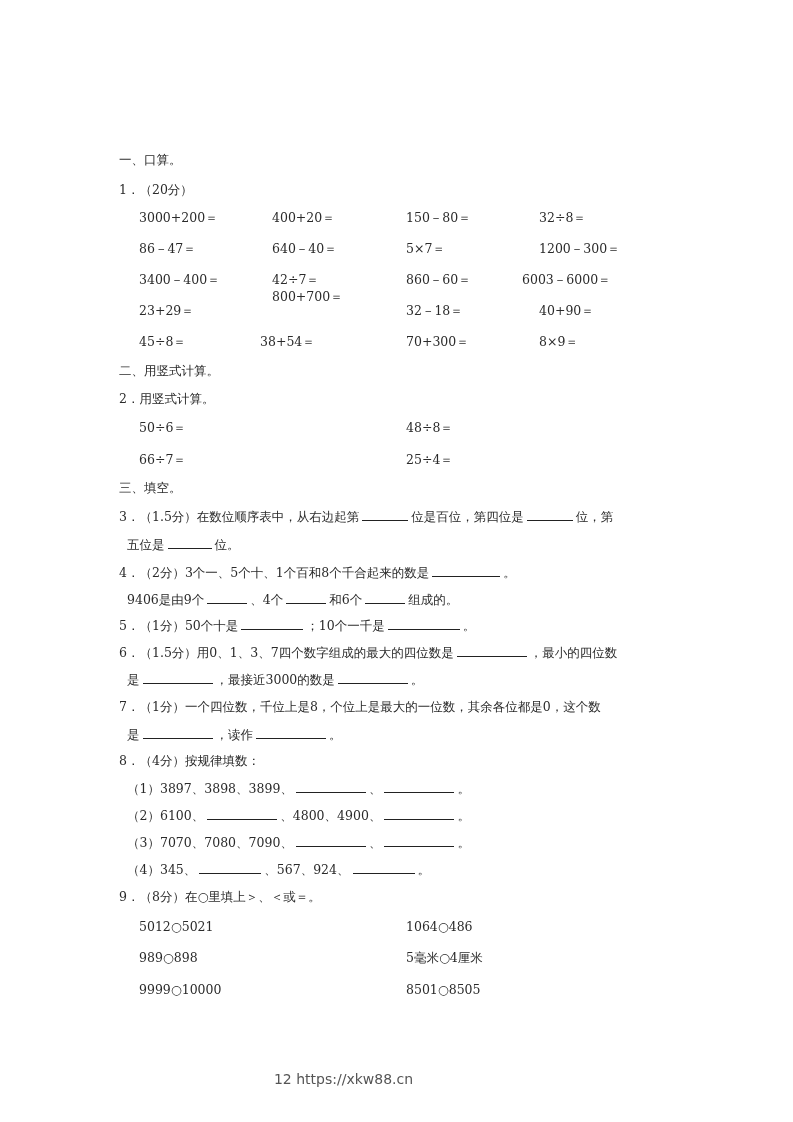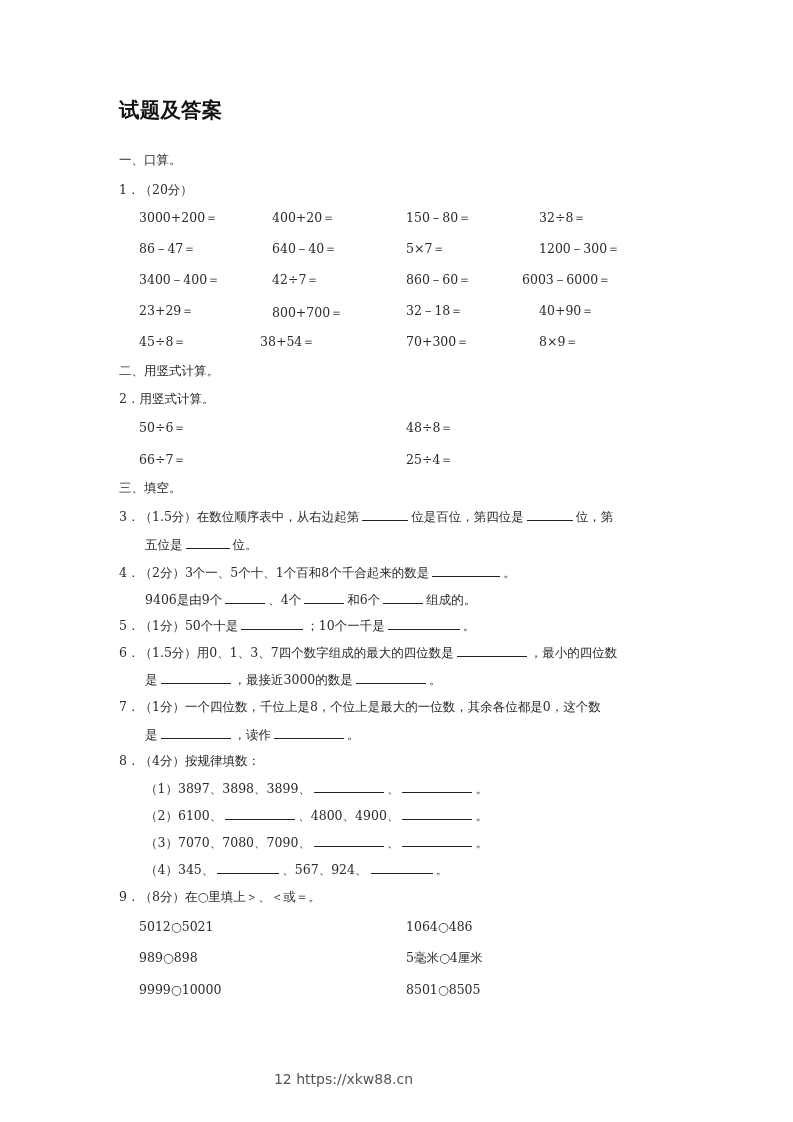--- a/index.html
+++ b/index.html
@@ -1,28 +1,27 @@
 <!DOCTYPE html>
 <html><head>
 <meta charset="utf-8">
 <style>
   html, body { margin:0; padding:0; background:#ffffff; }
   body { width:793px; height:1122px; position:relative; overflow:hidden; color:#222; font-family:"DejaVu Serif","Liberation Serif",serif; }
   .title { position:absolute; left:119px; top:96px; width:570px; font-size:20.5px; font-weight:bold; line-height:28px; color:#111; font-family:"DejaVu Sans","Liberation Sans",sans-serif; letter-spacing:0.2px; }
   .line { position:absolute; left:119px; font-size:12.5px; white-space:nowrap; color:#2a2a2a; }
-  .indent { left:145px;text-align:center; }
+  .indent { left:127px;text-align:center; }
   .cell { position:absolute; font-size:12.5px; white-space:nowrap; color:#2a2a2a; }
   .blank { display:inline-block; border-bottom:1px solid #222; height:12px; vertical-align:baseline; margin:0 3px; }
   .footer { position:absolute; left:0; width:687px; top:1071px; text-align:center; font-size:14px; color:#555; font-family:"DejaVu Sans","Liberation Sans",sans-serif; }
 </style>
 </head>
 <body>
 
 <div class="title">
-  <div>试题及答案</div>
 </div>
 
 <div class="line" style="top:152px">一、口算。</div>
 <div class="line" style="top:182px">1．（20分）</div>
 
 <div>
   <div class="cell" style="left:139px;top:210px">3000+200＝</div>
   <div class="cell" style="left:272px;top:210px">400+20＝</div>
   <div class="cell" style="left:406px;top:210px">150－80＝</div>
   <div class="cell" style="left:539px;top:210px">32÷8＝</div>
@@ -31,21 +30,21 @@
   <div class="cell" style="left:272px;top:241px">640－40＝</div>
   <div class="cell" style="left:406px;top:241px">5×7＝</div>
   <div class="cell" style="left:539px;top:241px">1200－300＝</div>
 
   <div class="cell" style="left:139px;top:272px">3400－400＝</div>
   <div class="cell" style="left:272px;top:272px">42÷7＝</div>
   <div class="cell" style="left:406px;top:272px">860－60＝</div>
   <div class="cell" style="left:522px;top:272px">6003－6000＝</div>
 
   <div class="cell" style="left:139px;top:303px">23+29＝</div>
-  <div class="cell" style="left:272px;top:305px">800+700＝</div>
+  <div class="cell" style="left:272px;top:289px">800+700＝</div>
   <div class="cell" style="left:406px;top:303px">32－18＝</div>
   <div class="cell" style="left:539px;top:303px">40+90＝</div>
 
   <div class="cell" style="left:139px;top:334px">45÷8＝</div>
   <div class="cell" style="left:260px;top:334px">38+54＝</div>
   <div class="cell" style="left:406px;top:334px">70+300＝</div>
   <div class="cell" style="left:539px;top:334px">8×9＝</div>
 </div>
 
 <div class="line" style="top:363px">二、用竖式计算。</div>

